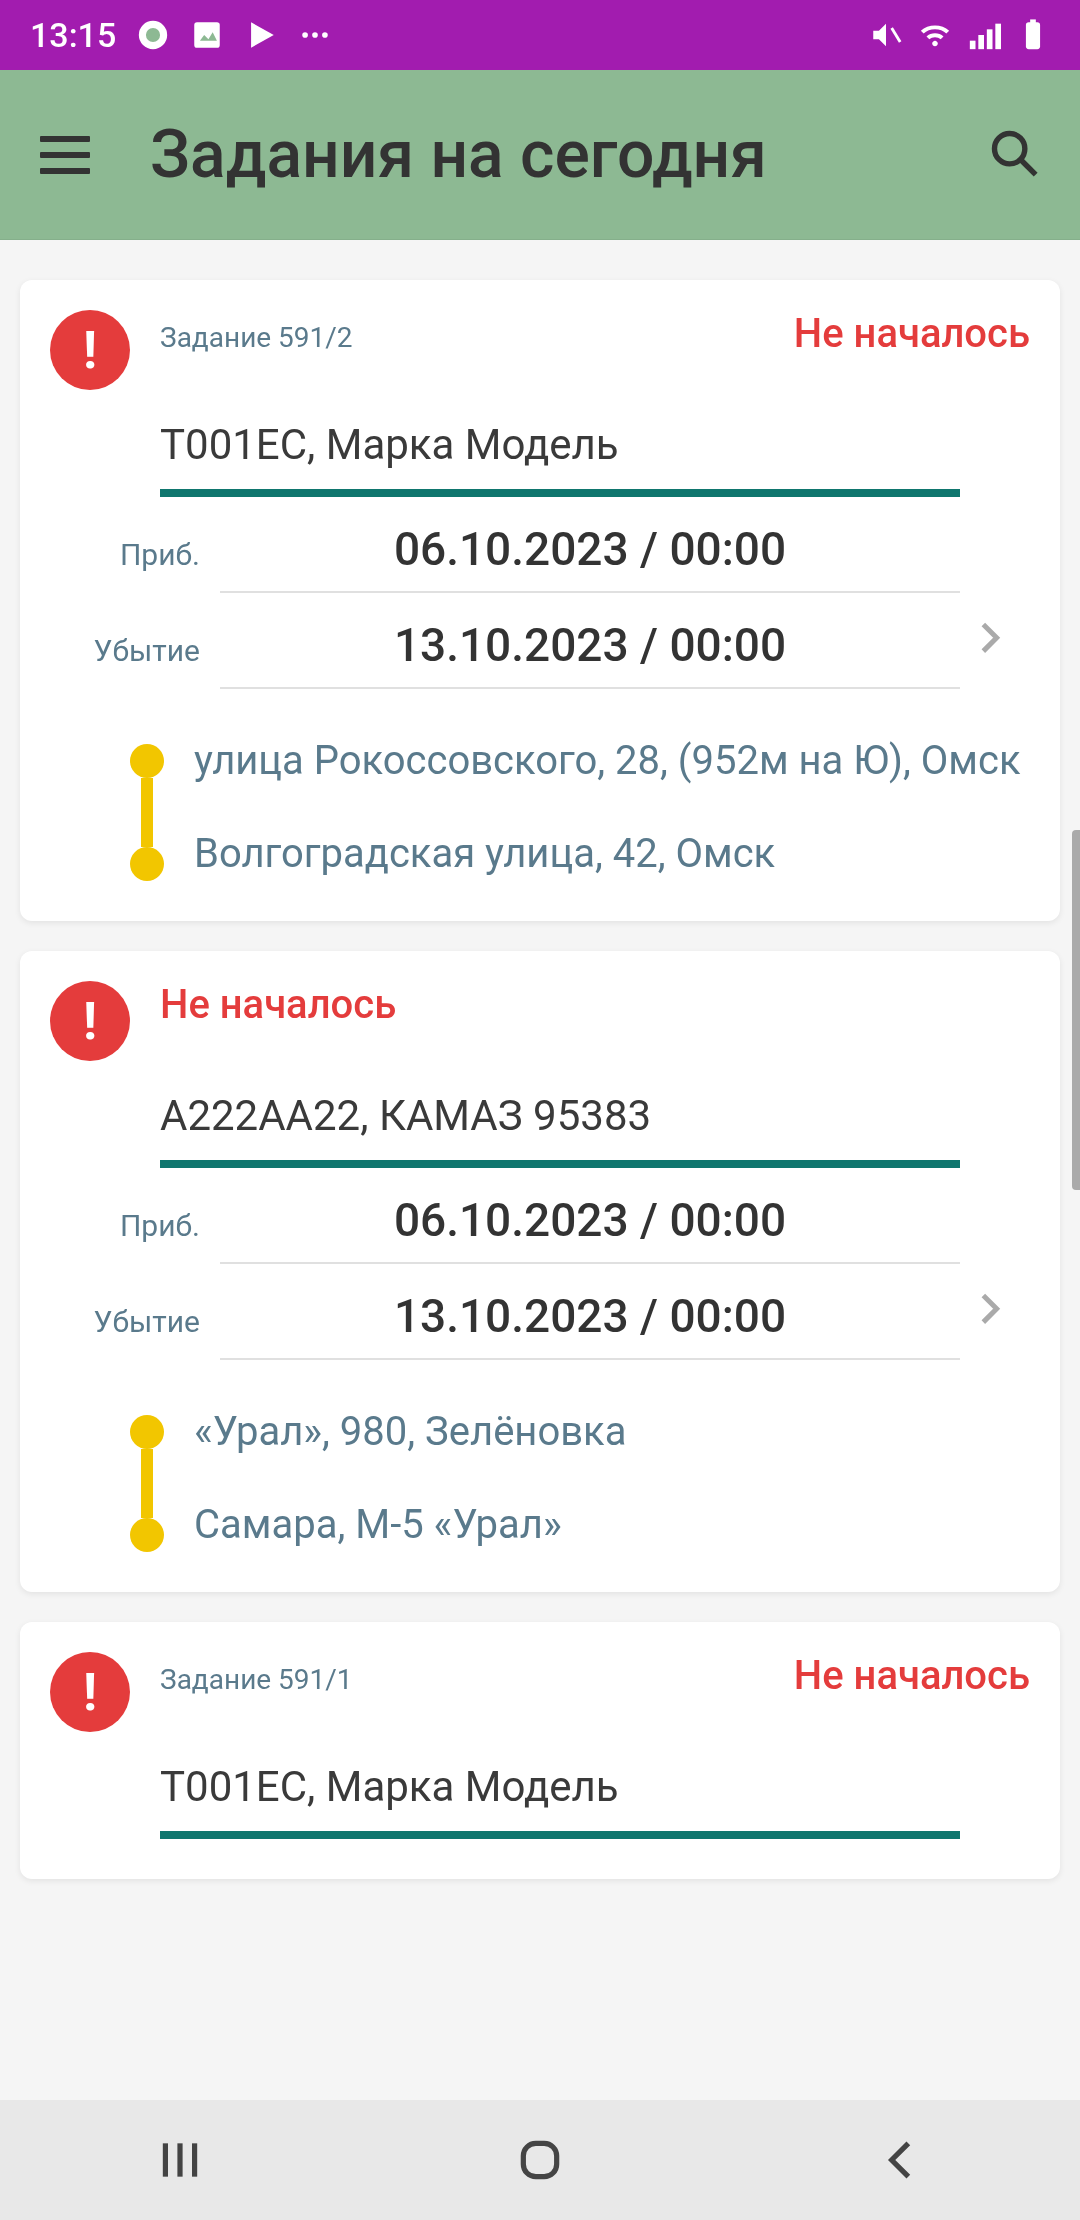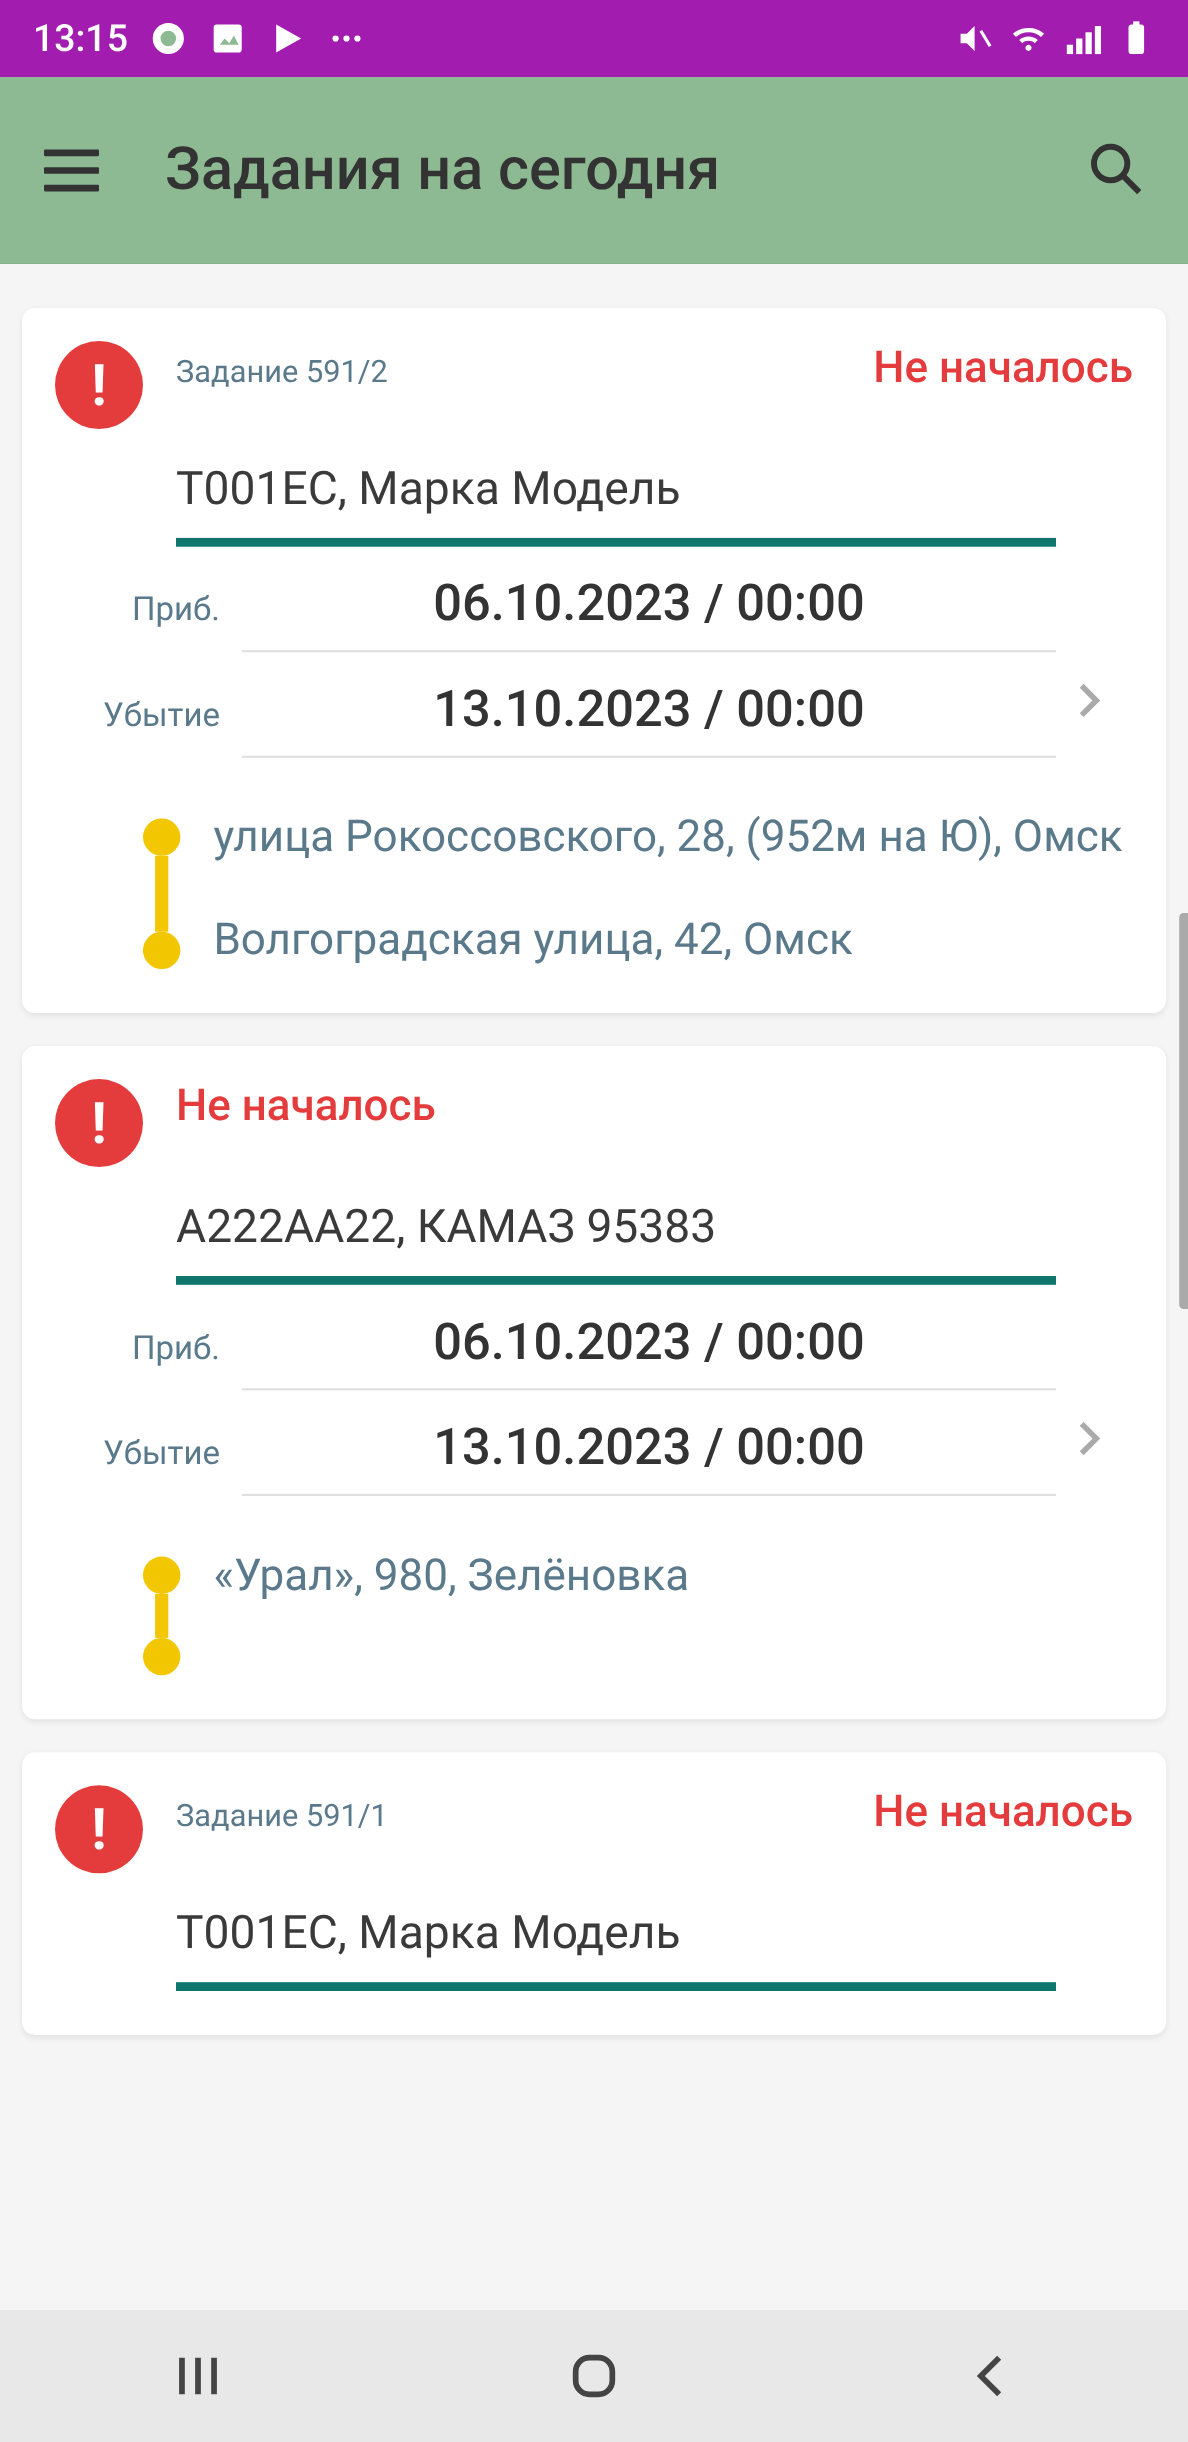--- a/index.html
+++ b/index.html
@@ -27,21 +27,21 @@
       height: 170px;
       background: #8DB993;
       display: flex;
       align-items: center;
       padding: 0 40px;
       gap: 60px;
       border-bottom: 1px solid rgba(0,0,0,0.05);
     }
     .menu-icon { display: flex; flex-direction: column; gap: 10px; }
     .menu-icon span { display: block; width: 50px; height: 6px; background: #333; border-radius: 1px; }
-    .app-title { font-size: 54px; font-weight: 500; color: #333; flex: 1; }
+    .app-title { font-size: 66px; font-weight: 500; color: #333; flex: 1; }
     .search-icon svg { width: 52px; height: 52px; }
     .content {
       padding: 40px 20px 0 20px;
       height: calc(100% - 70px - 170px - 120px);
       overflow: hidden;
     }
     .card {
       background: #fff;
       border-radius: 12px;
       box-shadow: 0 2px 6px rgba(0,0,0,0.08);
@@ -228,20 +228,21 @@
       </div>
     </div>
     <div class="route">
       <div class="route-line">
         <div class="route-dot"></div>
           <div class="route-bar"></div>
           <div class="route-dot"></div>
       </div>
       <div class="route-texts">
         <div>«Урал», 980, Зелёновка</div>
+        <div>Самара, М-5 «Урал»</div>
       </div>
     </div>
   </div>
 
   <div class="card">
     <div class="card-header">
       <div class="alert-circle">!</div>
       <div class="card-title-row">
         <span class="task-name">Задание 591/1</span>
         <span class="task-status">Не началось</span>

